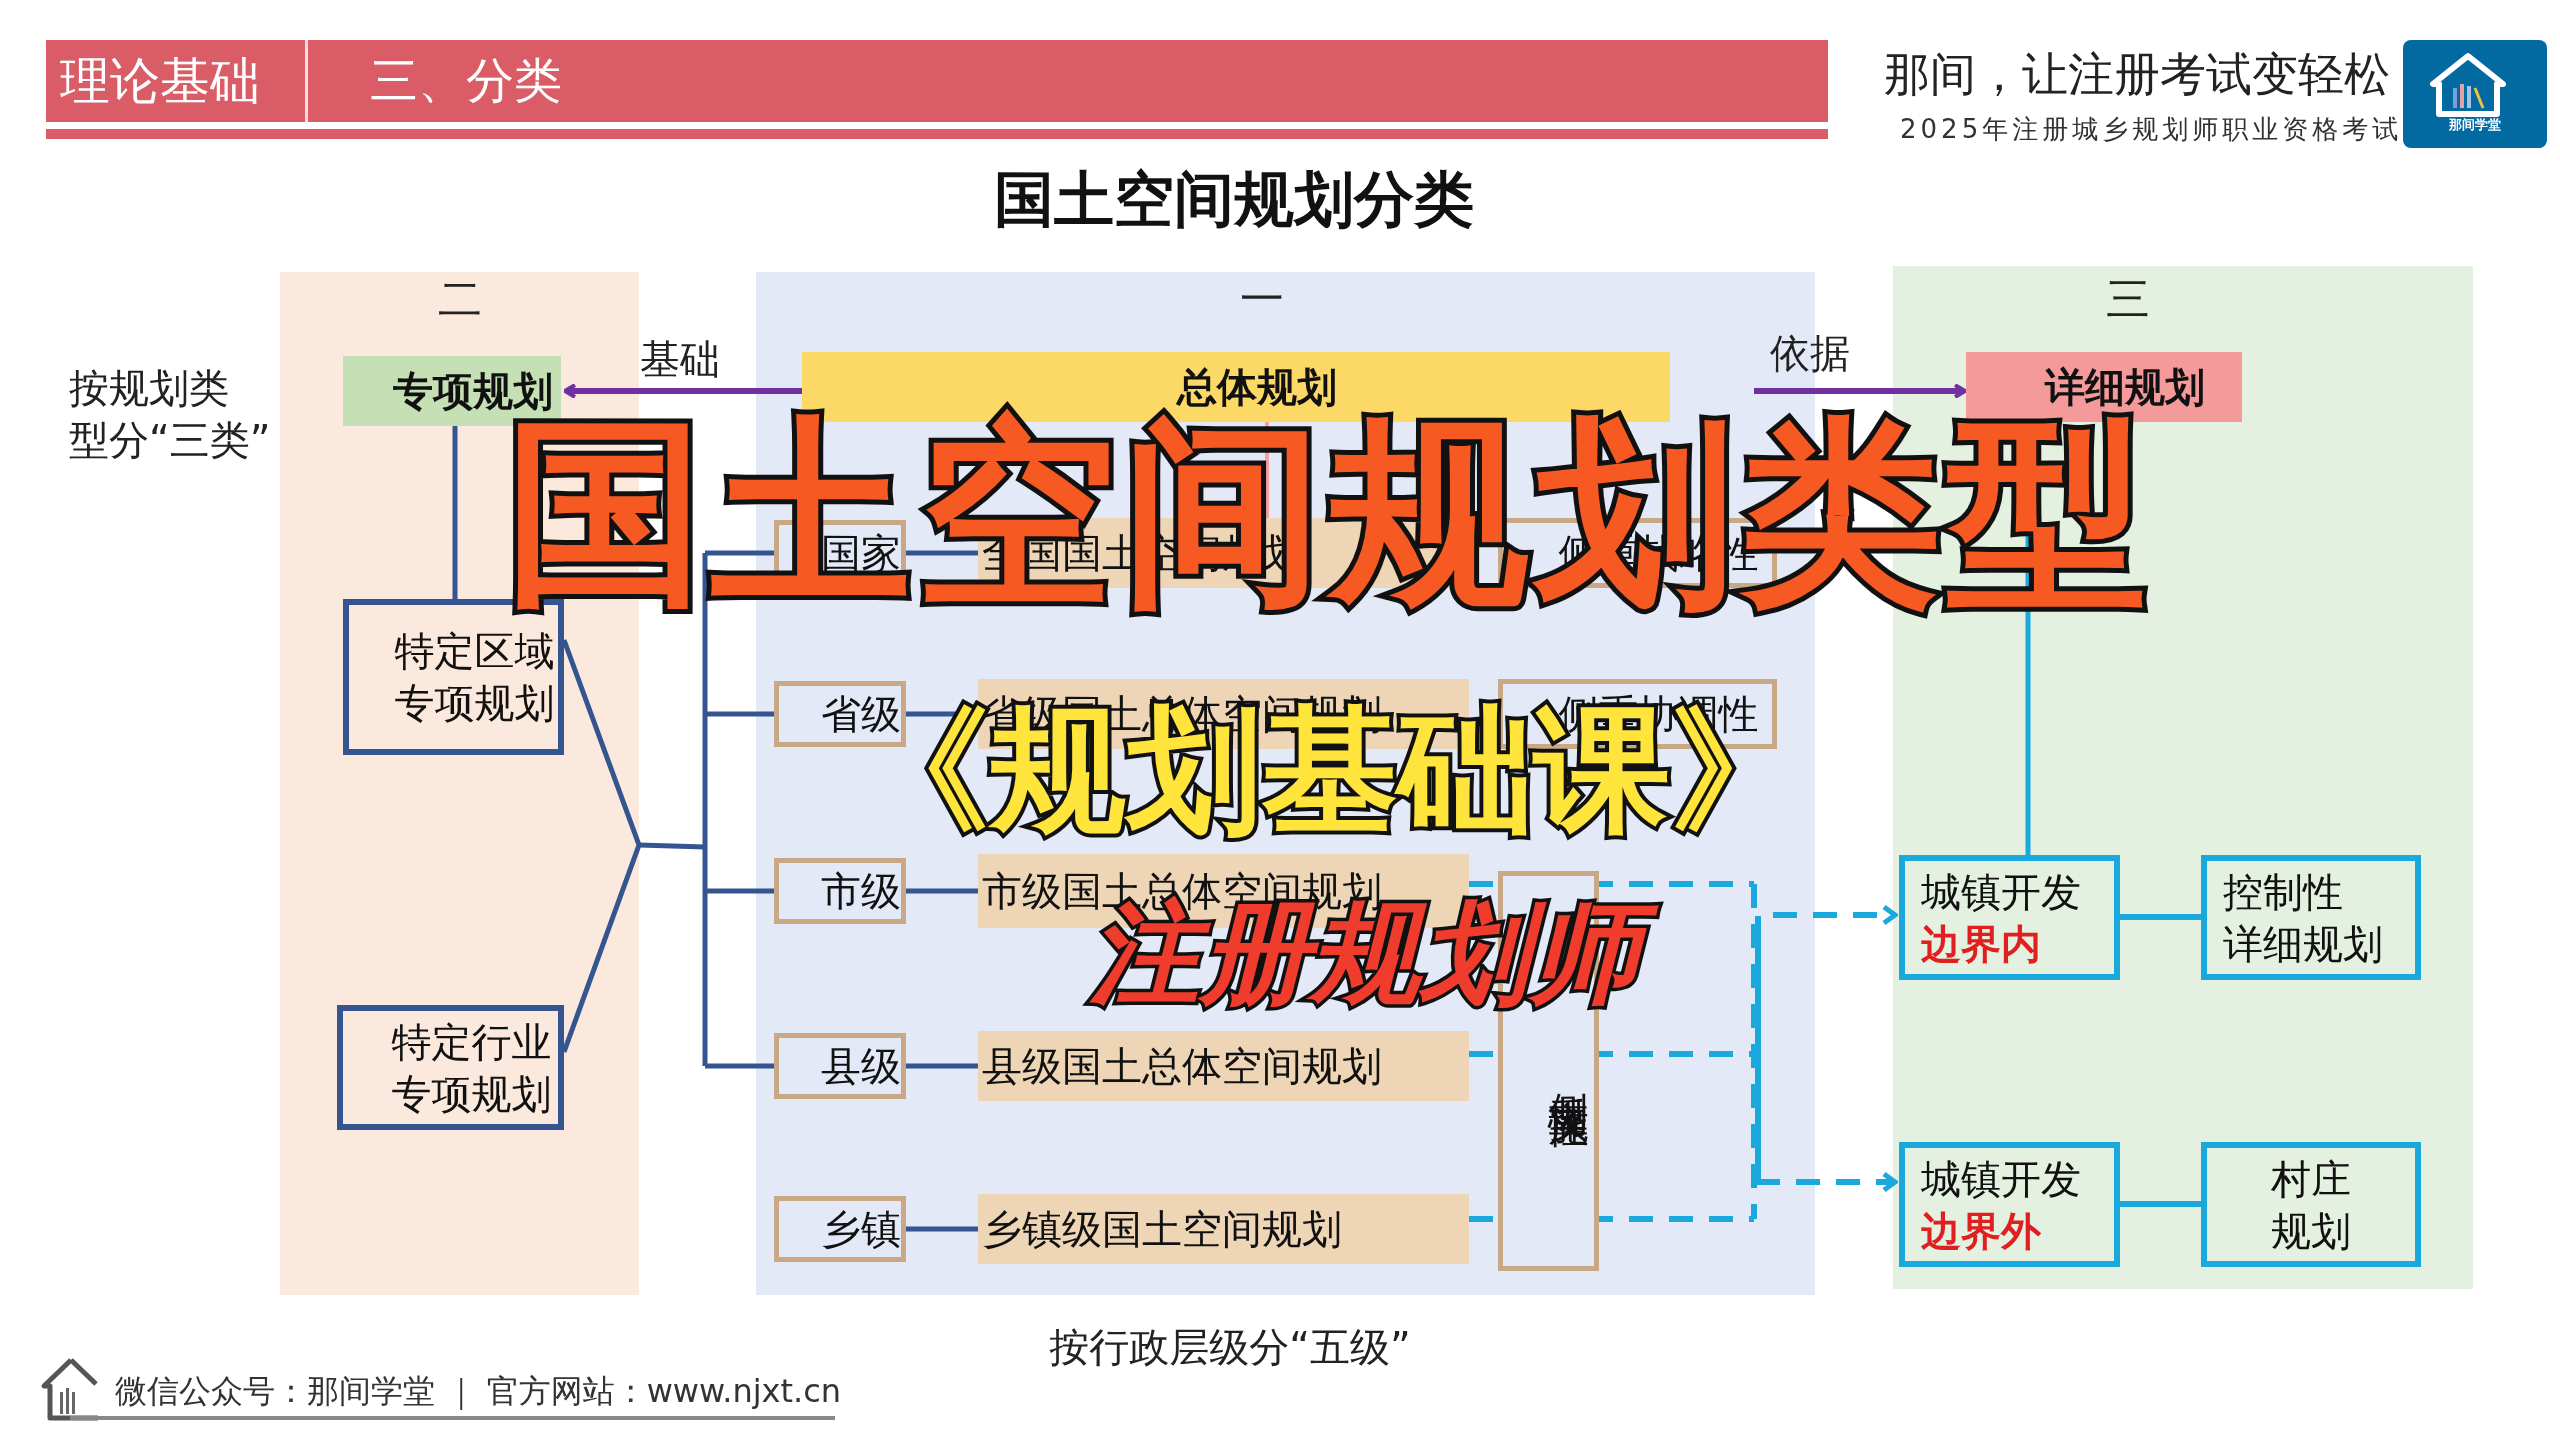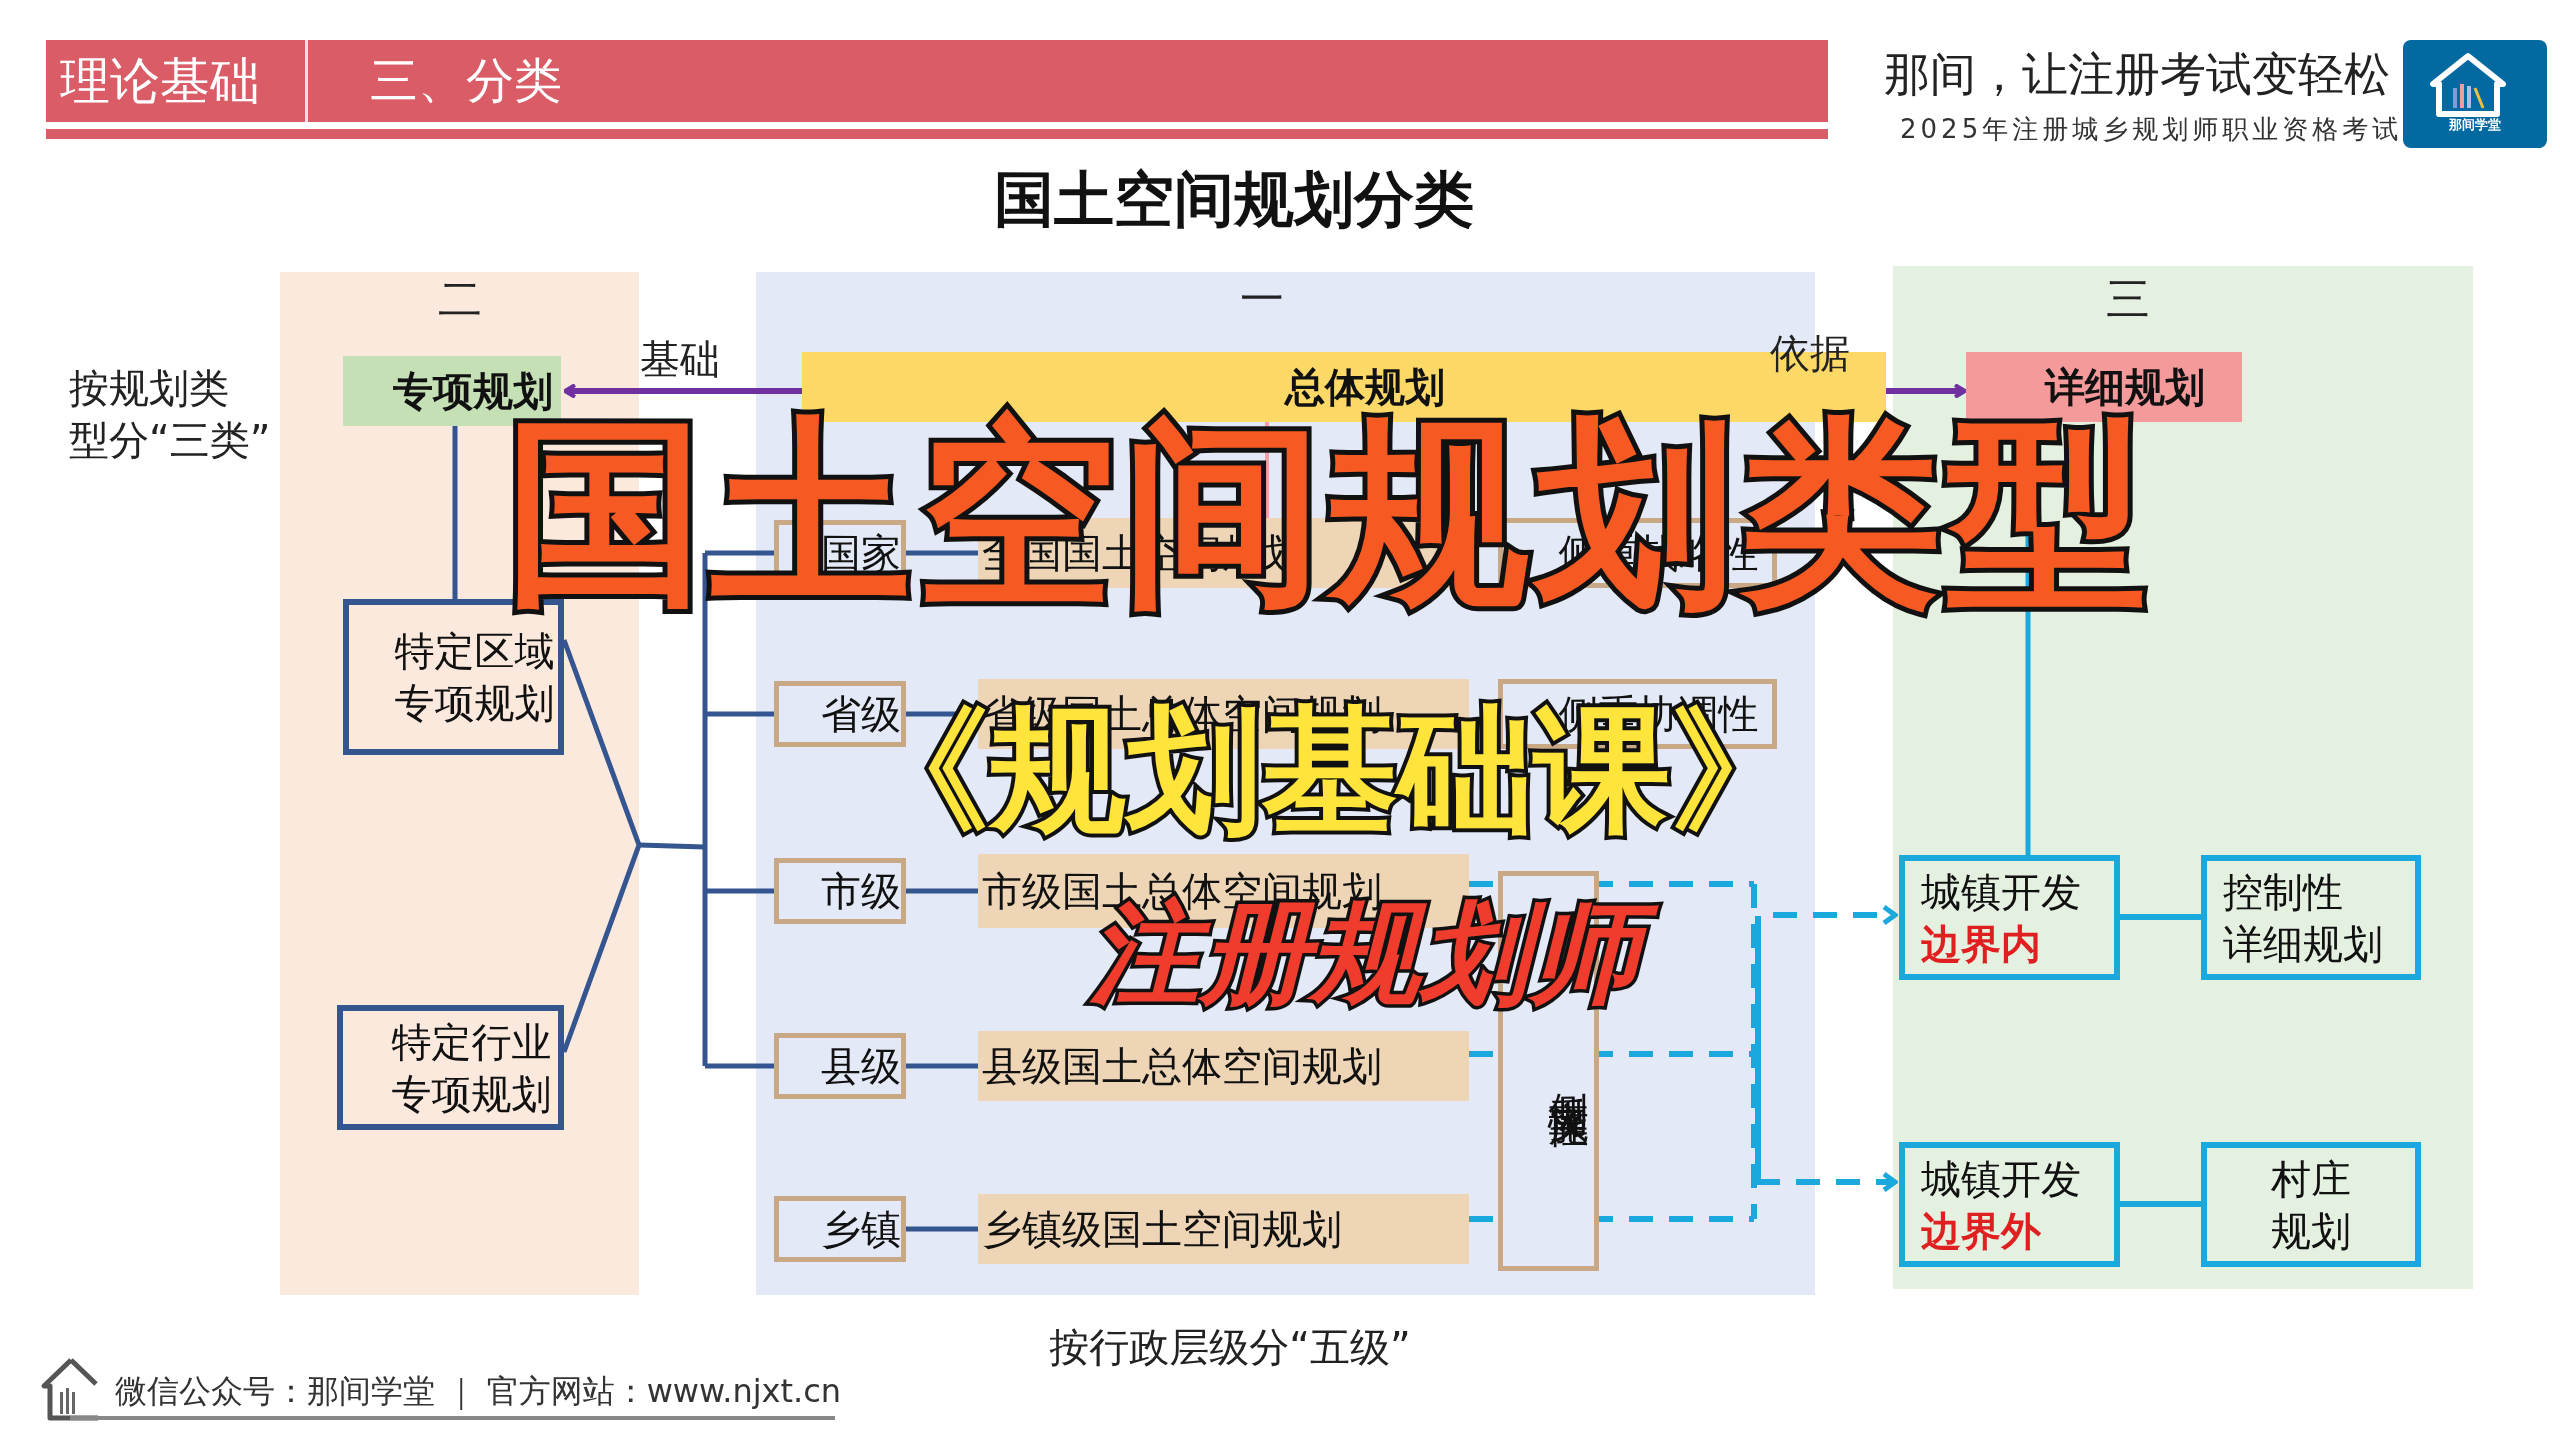--- a/index.html
+++ b/index.html
@@ -27,21 +27,21 @@
 
   
   .panel-left { left: 280px; top: 272px; width: 359px; height: 1023px; background: #fbe9de; }
   .panel-mid { left: 756px; top: 272px; width: 1059px; height: 1023px; background: #e3e9f6; }
   .panel-right { left: 1893px; top: 266px; width: 580px; height: 1023px; background: #e4f0e0; }
   .panel-num { font-size: 44px; color: #222; }
 
   .side-note { left: 69px; top: 362px; font-size: 40px; line-height: 52px; color: #222; }
 
   .box-zhuanxiang { left: 343px; top: 356px; width: 218px; height: 70px; background: #c5e0b4; font-weight: bold; font-size: 40px; }
-  .box-zongti { left: 802px; top: 352px; width: 1084px; height: 70px; background: #fcd966; font-weight: bold; font-size: 40px; }
+  .box-zongti { left: 802px; top: 352px; width: 868px; height: 70px; background: #fcd966; font-weight: bold; font-size: 40px; }
   .box-xiangxi { left: 1966px; top: 352px; width: 276px; height: 70px; background: #f59a9b; font-weight: bold; font-size: 40px; }
   .arrow-label { font-size: 40px; color: #222; }
 
   .blue-box { border: 6px solid #34558f; background: #fbe9de; font-size: 40px; line-height: 52px; }
   .tan-box { border: 5px solid #c9a886; background: #e3e9f6; font-size: 40px; }
   .plan-box { background: #eed5b6; font-size: 40px; padding-left: 4px; display:flex; align-items:center; white-space: nowrap; }
   .cyan-box { border: 6px solid #1ba9dd; background: #e4f0e0; font-size: 40px; line-height: 52px; padding-left: 16px; display:flex; flex-direction:column; justify-content:center; }
   .red { color: #e02020; font-weight: bold; }
 
   

